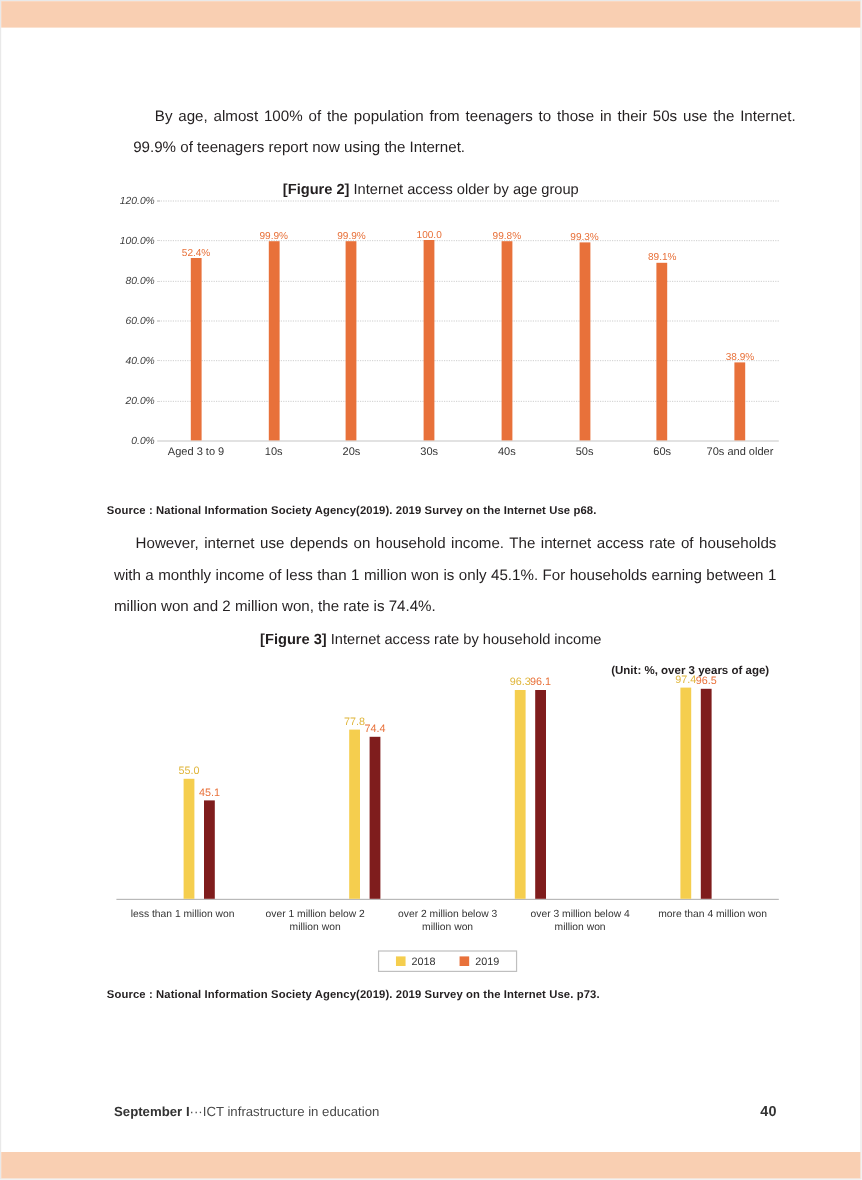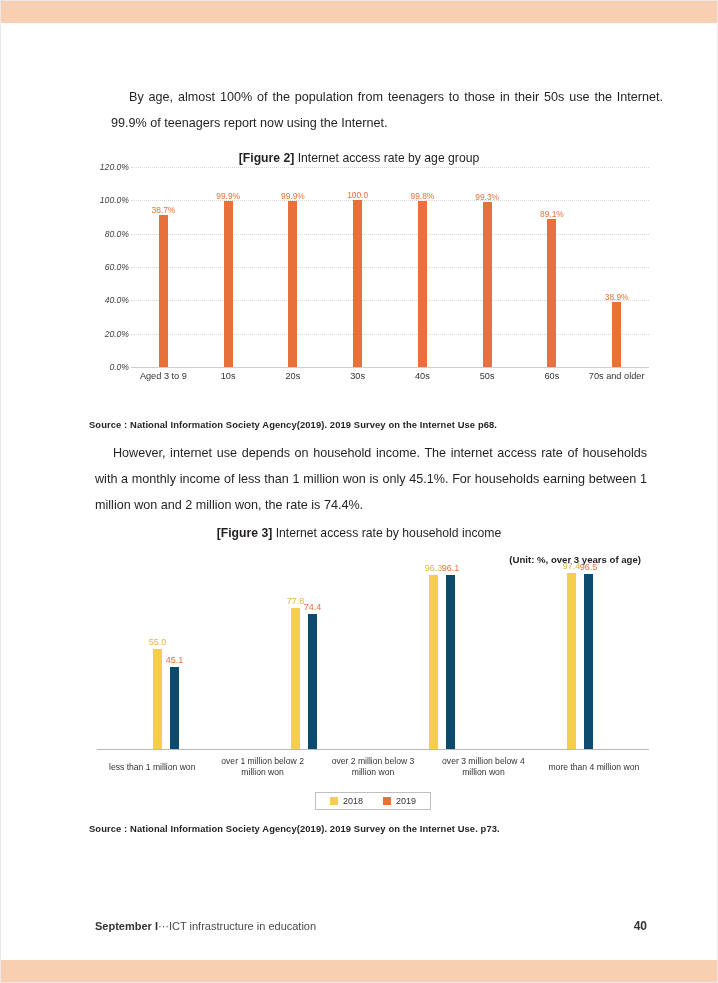--- a/index.html
+++ b/index.html
@@ -192,38 +192,37 @@
     display: flex;
     align-items: flex-end;
     justify-content: center;
     gap: 8px;
   }
   #chart2 .bar2 {
     width: 9px;
     position: relative;
   }
   #chart2 .bar2.y2018 { background: #f5ce4e; }
-  #chart2 .bar2.y2019 { background: #0c4a6e; }
+  #chart2 .bar2.y2019 { background: #7f1d1d; }
   #chart2 .vlabel {
     position: absolute;
     bottom: 100%;
     left: 50%;
     transform: translateX(-50%);
     margin-bottom: 2px;
     font-size: 9px;
     white-space: nowrap;
   }
   #chart2 .vlabel.y2018 { color: #e0b63c; }
   #chart2 .vlabel.y2019 { color: #e8713a; }
   #chart2 .x-labels2 {
     position: absolute;
     left: 0; right: 0;
     top: 188px;
     display: flex;
-    align-items: center;
   }
   #chart2 .x-label2 {
     flex: 1 1 0;
     text-align: center;
     font-size: 8.6px;
     line-height: 11px;
     color: #333333;
     padding: 0 4px;
     box-sizing: border-box;
   }
@@ -268,21 +267,21 @@
 <body>
 
 <div class="page">
   <div class="band band-top"></div>
   <div class="band band-bottom"></div>
 
   <div class="content">
 
     <p class="para" id="para-1"><span class="indent"></span><span>By age, almost 100% of the population from teenagers to those in their 50s use the Internet. 99.9% of teenagers report now using the Internet.</span></p>
 
-    <div class="fig-title" id="fig2-title"><b>[Figure 2]</b><span> Internet access rate by age group</span></div>
+    <div class="fig-title" id="fig2-title"><b>[Figure 2]</b><span> Internet access older by age group</span></div>
 
     <div id="chart1">
       <div class="y-axis">
         <div class="y-tick" style="top:0%">120.0%</div>
         <div class="y-tick" style="top:16.667%">100.0%</div>
         <div class="y-tick" style="top:33.333%">80.0%</div>
         <div class="y-tick" style="top:50%">60.0%</div>
         <div class="y-tick" style="top:66.667%">40.0%</div>
         <div class="y-tick" style="top:83.333%">20.0%</div>
         <div class="y-tick" style="top:100%">0.0%</div>
@@ -291,21 +290,21 @@
       <div class="plot">
         <div class="gridline" style="top:0%"></div>
         <div class="gridline" style="top:16.667%"></div>
         <div class="gridline" style="top:33.333%"></div>
         <div class="gridline" style="top:50%"></div>
         <div class="gridline" style="top:66.667%"></div>
         <div class="gridline" style="top:83.333%"></div>
 
         <div class="bars">
           <div class="bar-slot">
-            <span class="bar-label" style="bottom:76%">38.7%</span>
+            <span class="bar-label" style="bottom:76%">52.4%</span>
             <div class="bar" style="height:76%"></div>
           </div>
           <div class="bar-slot">
             <span class="bar-label" style="bottom:83.25%">99.9%</span>
             <div class="bar" style="height:83.25%"></div>
           </div>
           <div class="bar-slot">
             <span class="bar-label" style="bottom:83.25%">99.9%</span>
             <div class="bar" style="height:83.25%"></div>
           </div>

